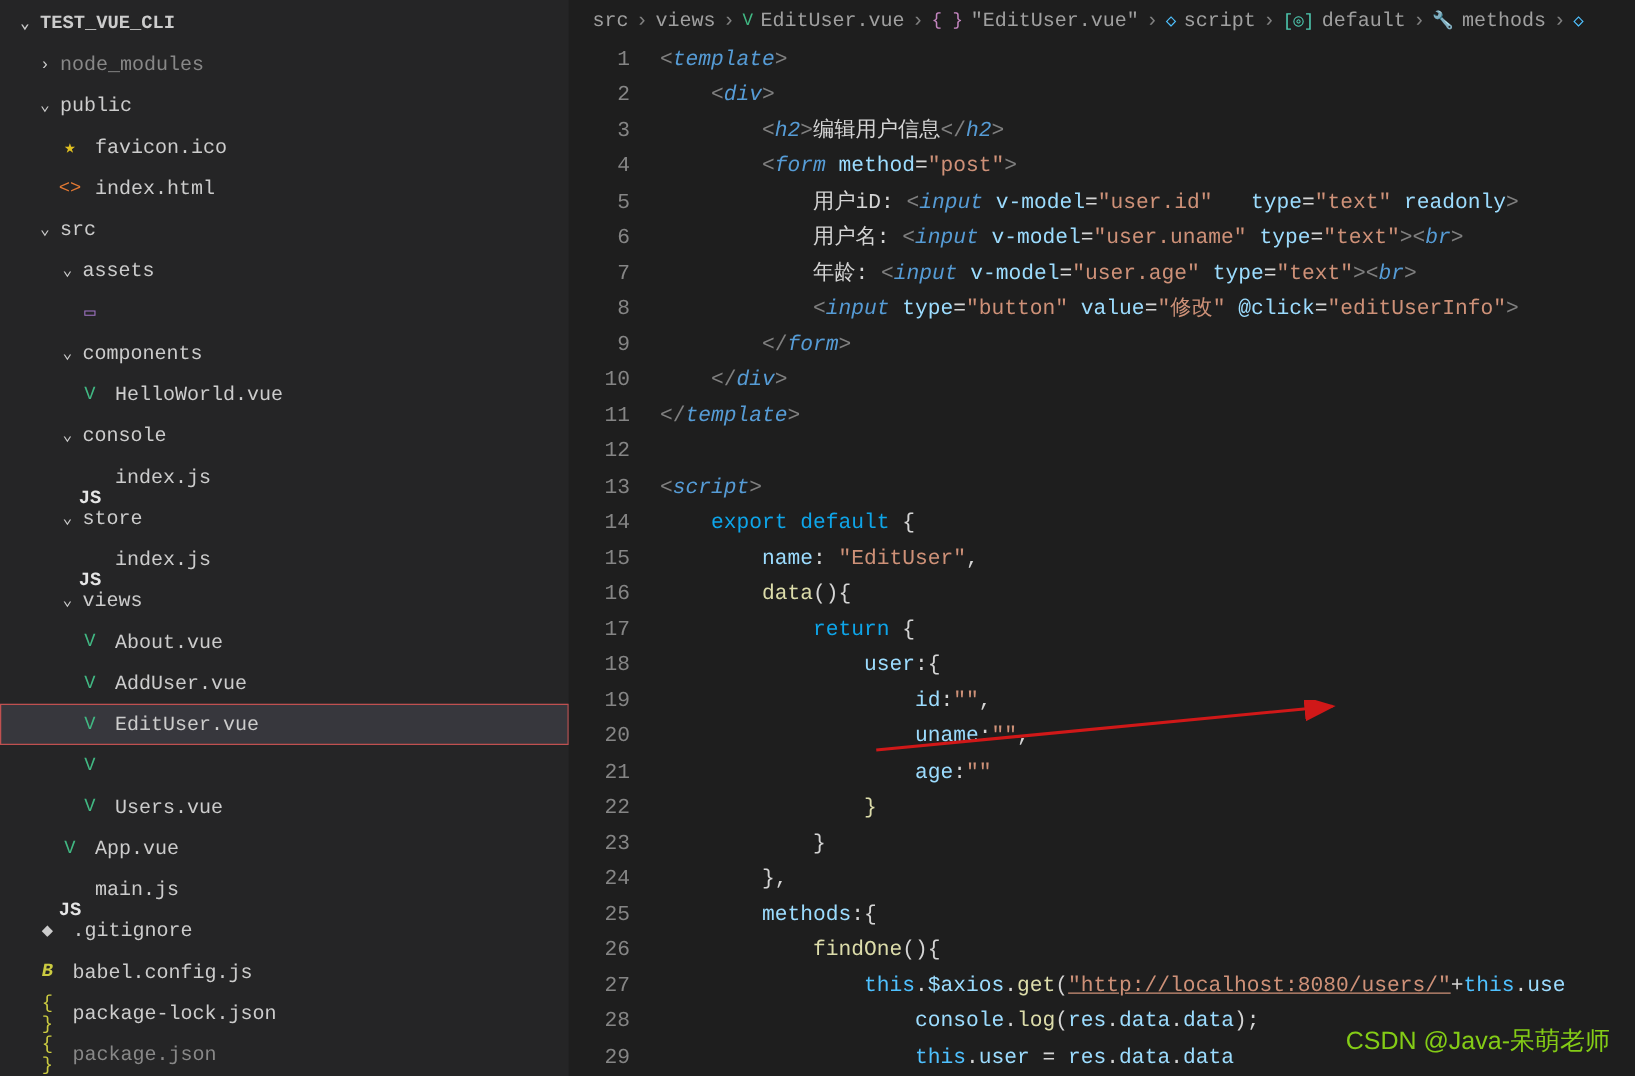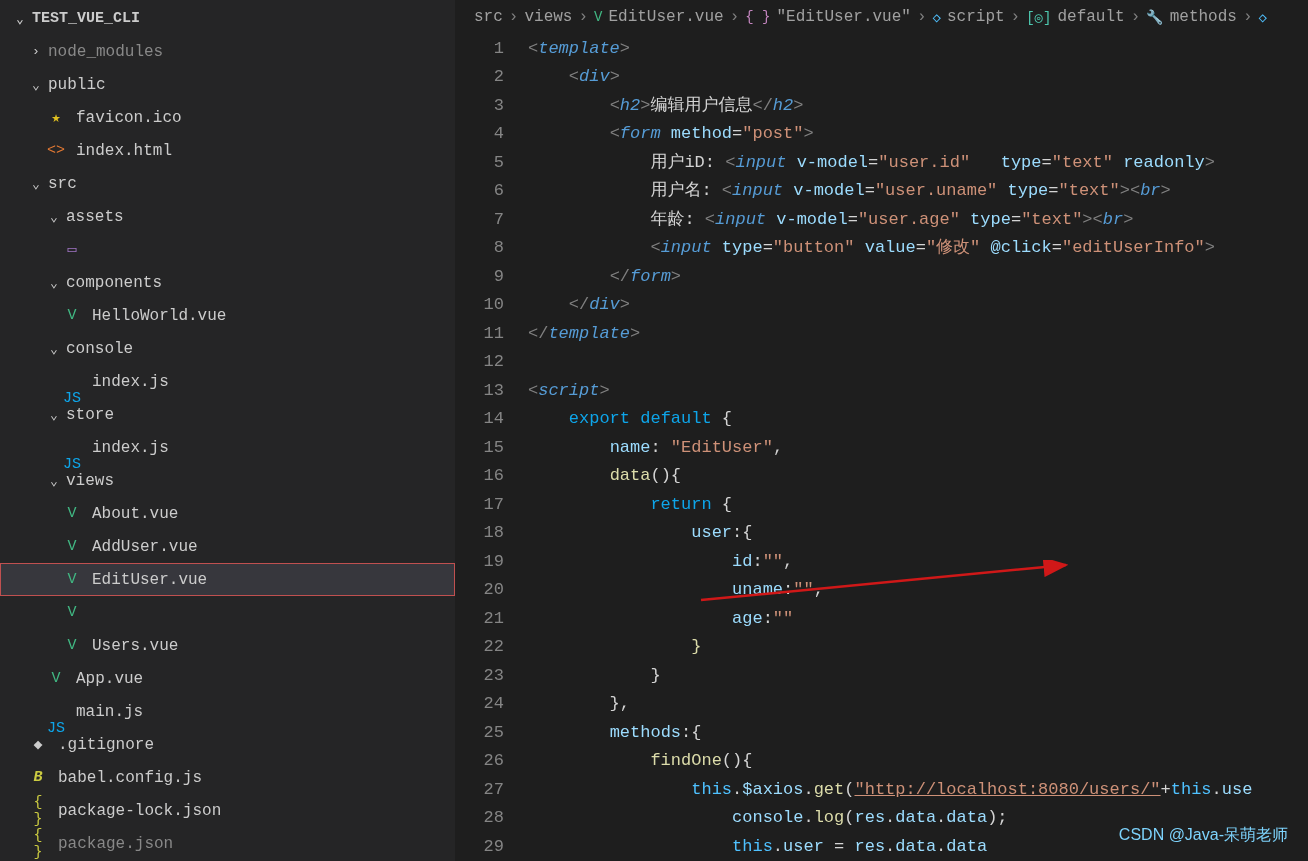--- a/index.html
+++ b/index.html
@@ -56,21 +56,21 @@
   font-size: 15px;
 }
 .tree-item .label { flex: 1; }
 .indent-1 { padding-left: 28px; }
 .indent-2 { padding-left: 46px; }
 .indent-3 { padding-left: 62px; }
 .icon-star { color: #e0c020; }
 .icon-html { color: #e37933; }
 .icon-img { color: #a074c4; }
 .icon-vue { color: #41b883; }
-.icon-js { color: #0ea5e9; font-weight: normal; font-size: 12px; margin-top: 33px; }
+.icon-js { color: #e5e5e5; font-weight: bold; font-size: 12px; margin-top: 33px; }
 .icon-babel { color: #cbcb41; font-weight: bold; font-style: italic; }
 .icon-json { color: #cbcb41; }
 .dimmed { color: #888888; }
 .main {
   flex: 1;
   display: flex;
   flex-direction: column;
   background: #1e1e1e;
   position: relative;
 }
@@ -132,22 +132,22 @@
 .arrow {
   position: absolute;
   top: 560px;
   left: 240px;
   pointer-events: none;
 }
 .watermark {
   position: absolute;
   bottom: 15px;
   right: 20px;
-  color: #7dd3fc;
-  font-size: 16px;
+  color: #84cc16;
+  font-size: 20px;
   font-family: sans-serif;
 }
 </style>
 </head>
 <body>
 
 <div class="container">
   <div class="sidebar">
     <div class="explorer-header">
       <span class="chevron">⌄</span>

